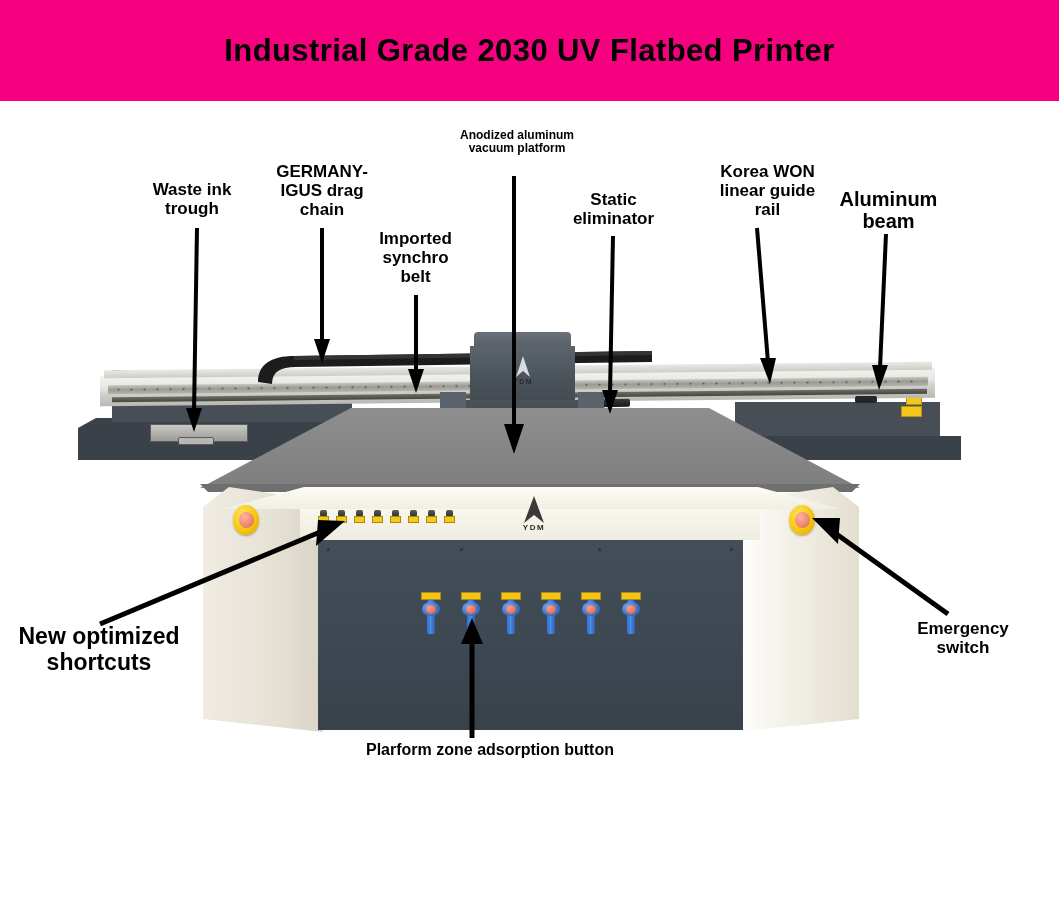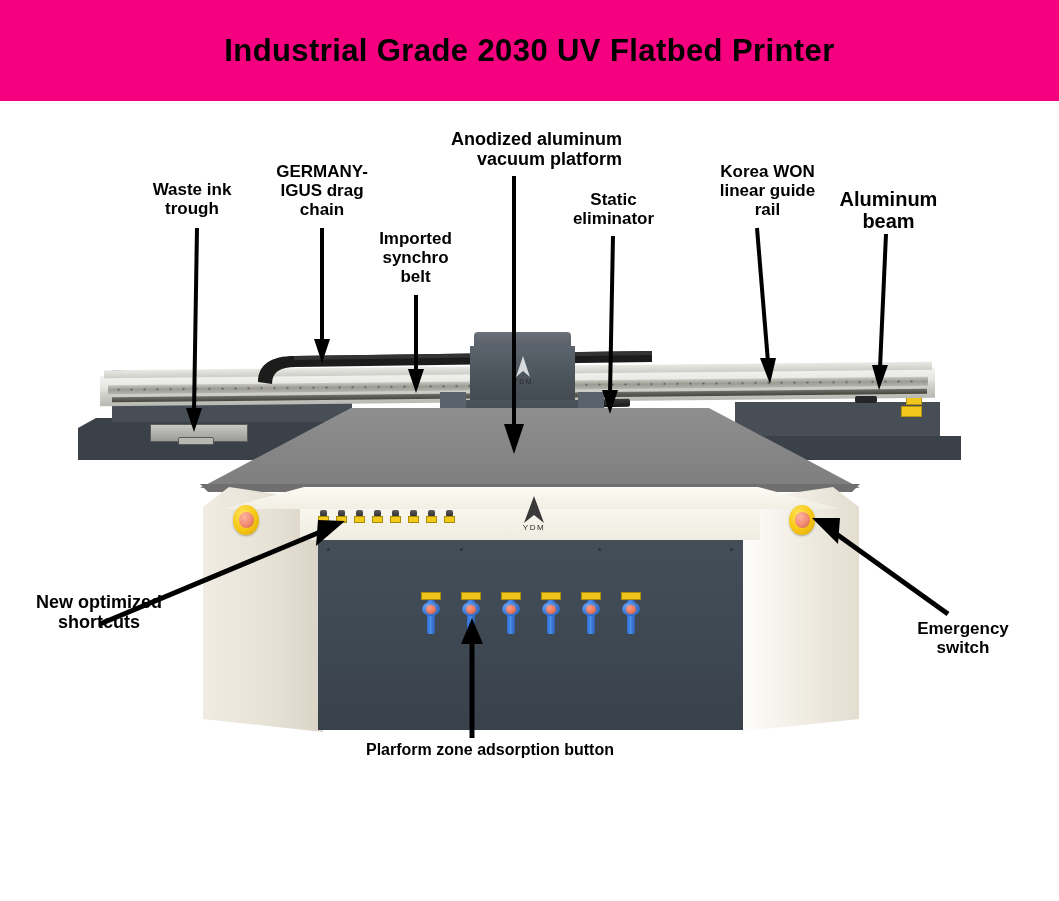--- a/index.html
+++ b/index.html
@@ -208,21 +208,21 @@
     color: #2b2b2b;
     text-align: center;
     line-height: 1;
   }
   .ydm-mark {
     display: block;
     margin: 0 auto;
   }
   .ydm-word {
     display: block;
-    font-weight: normal;
+    font-weight: bold;
     letter-spacing: 1.5px;
   }
   .dragchain {
     position: absolute;
   }
 </style>
 </head>
 <body>
 
 <div id="page">
@@ -459,34 +459,34 @@
 trough</div>
 
   <div class="callout" style="left:257px; top:162px; width:130px; font-size:17px;">GERMANY-
 IGUS drag
 chain</div>
 
   <div class="callout" style="left:363px; top:229px; width:105px; font-size:17px;">Imported
 synchro
 belt</div>
 
-  <div class="callout" style="left:412px; top:129px; width:210px; font-size:18px;text-align:right;">Anodized aluminum
+  <div class="callout" style="left:412px; top:129px; width:210px; font-size:12px;">Anodized aluminum
 vacuum platform</div>
 
   <div class="callout" style="left:556px; top:190px; width:115px; font-size:17px;">Static
 eliminator</div>
 
   <div class="callout" style="left:700px; top:162px; width:135px; font-size:17px;">Korea WON
 linear guide
 rail</div>
 
   <div class="callout" style="left:831px; top:188px; width:115px; font-size:20px;">Aluminum
 beam</div>
 
-  <div class="callout" style="left:14px; top:592px; width:170px; font-size:18px;">New optimized
+  <div class="callout" style="left:14px; top:624px; width:170px; font-size:23px;">New optimized
 shortcuts</div>
 
   <div class="callout" style="left:893px; top:619px; width:140px; font-size:17px;">Emergency
 switch</div>
 
   <div class="callout" style="left:320px; top:741px; width:340px; font-size:16px;">Plarform zone adsorption button</div>
 
 </div>
 
 </body></html>

